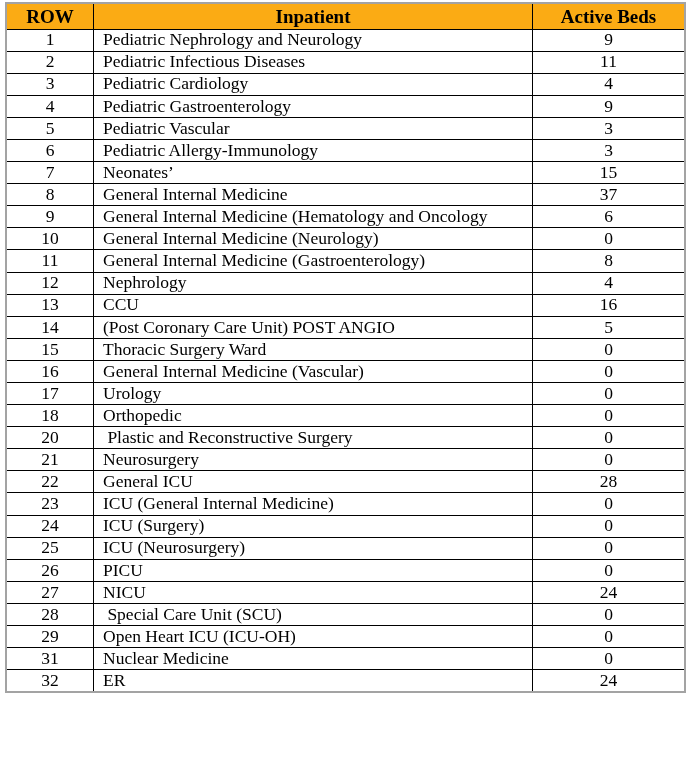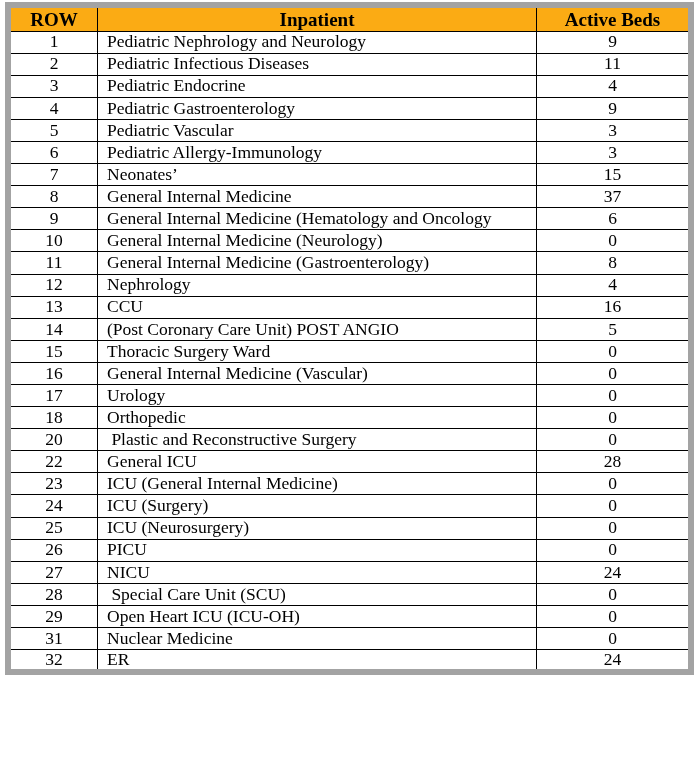--- a/index.html
+++ b/index.html
@@ -15,21 +15,21 @@
     overflow: hidden;
   }
   .page {
     padding: 2px 4px 0 5px;
     box-sizing: border-box;
   }
   table.beds-table {
     border-collapse: collapse;
     table-layout: fixed;
     width: 661px;
-    border: 6px solid #a3a3a3;
+    border: 2px solid #a3a3a3;
   }
   .beds-table th,
   .beds-table td {
     border: 1px solid #000000;
     padding: 0;
     overflow: hidden;
     vertical-align: middle;
   }
   .beds-table thead tr {
     height: 26px;
@@ -71,21 +71,21 @@
           <td class="col-inpatient">Pediatric Nephrology and Neurology</td>
           <td class="col-beds">9</td>
         </tr>
         <tr>
           <td class="col-row">2</td>
           <td class="col-inpatient">Pediatric Infectious Diseases</td>
           <td class="col-beds">11</td>
         </tr>
         <tr>
           <td class="col-row">3</td>
-          <td class="col-inpatient">Pediatric Endocrine</td>
+          <td class="col-inpatient">Pediatric Cardiology</td>
           <td class="col-beds">4</td>
         </tr>
         <tr>
           <td class="col-row">4</td>
           <td class="col-inpatient">Pediatric Gastroenterology</td>
           <td class="col-beds">9</td>
         </tr>
         <tr>
           <td class="col-row">5</td>
           <td class="col-inpatient">Pediatric Vascular</td>
@@ -152,20 +152,25 @@
           <td class="col-beds">0</td>
         </tr>
         <tr>
           <td class="col-row">18</td>
           <td class="col-inpatient">Orthopedic</td>
           <td class="col-beds">0</td>
         </tr>
         <tr>
           <td class="col-row">20</td>
           <td class="col-inpatient"> Plastic and Reconstructive Surgery</td>
+          <td class="col-beds">0</td>
+        </tr>
+        <tr>
+          <td class="col-row">21</td>
+          <td class="col-inpatient">Neurosurgery</td>
           <td class="col-beds">0</td>
         </tr>
         <tr>
           <td class="col-row">22</td>
           <td class="col-inpatient">General ICU</td>
           <td class="col-beds">28</td>
         </tr>
         <tr>
           <td class="col-row">23</td>
           <td class="col-inpatient">ICU (General Internal Medicine)</td>

